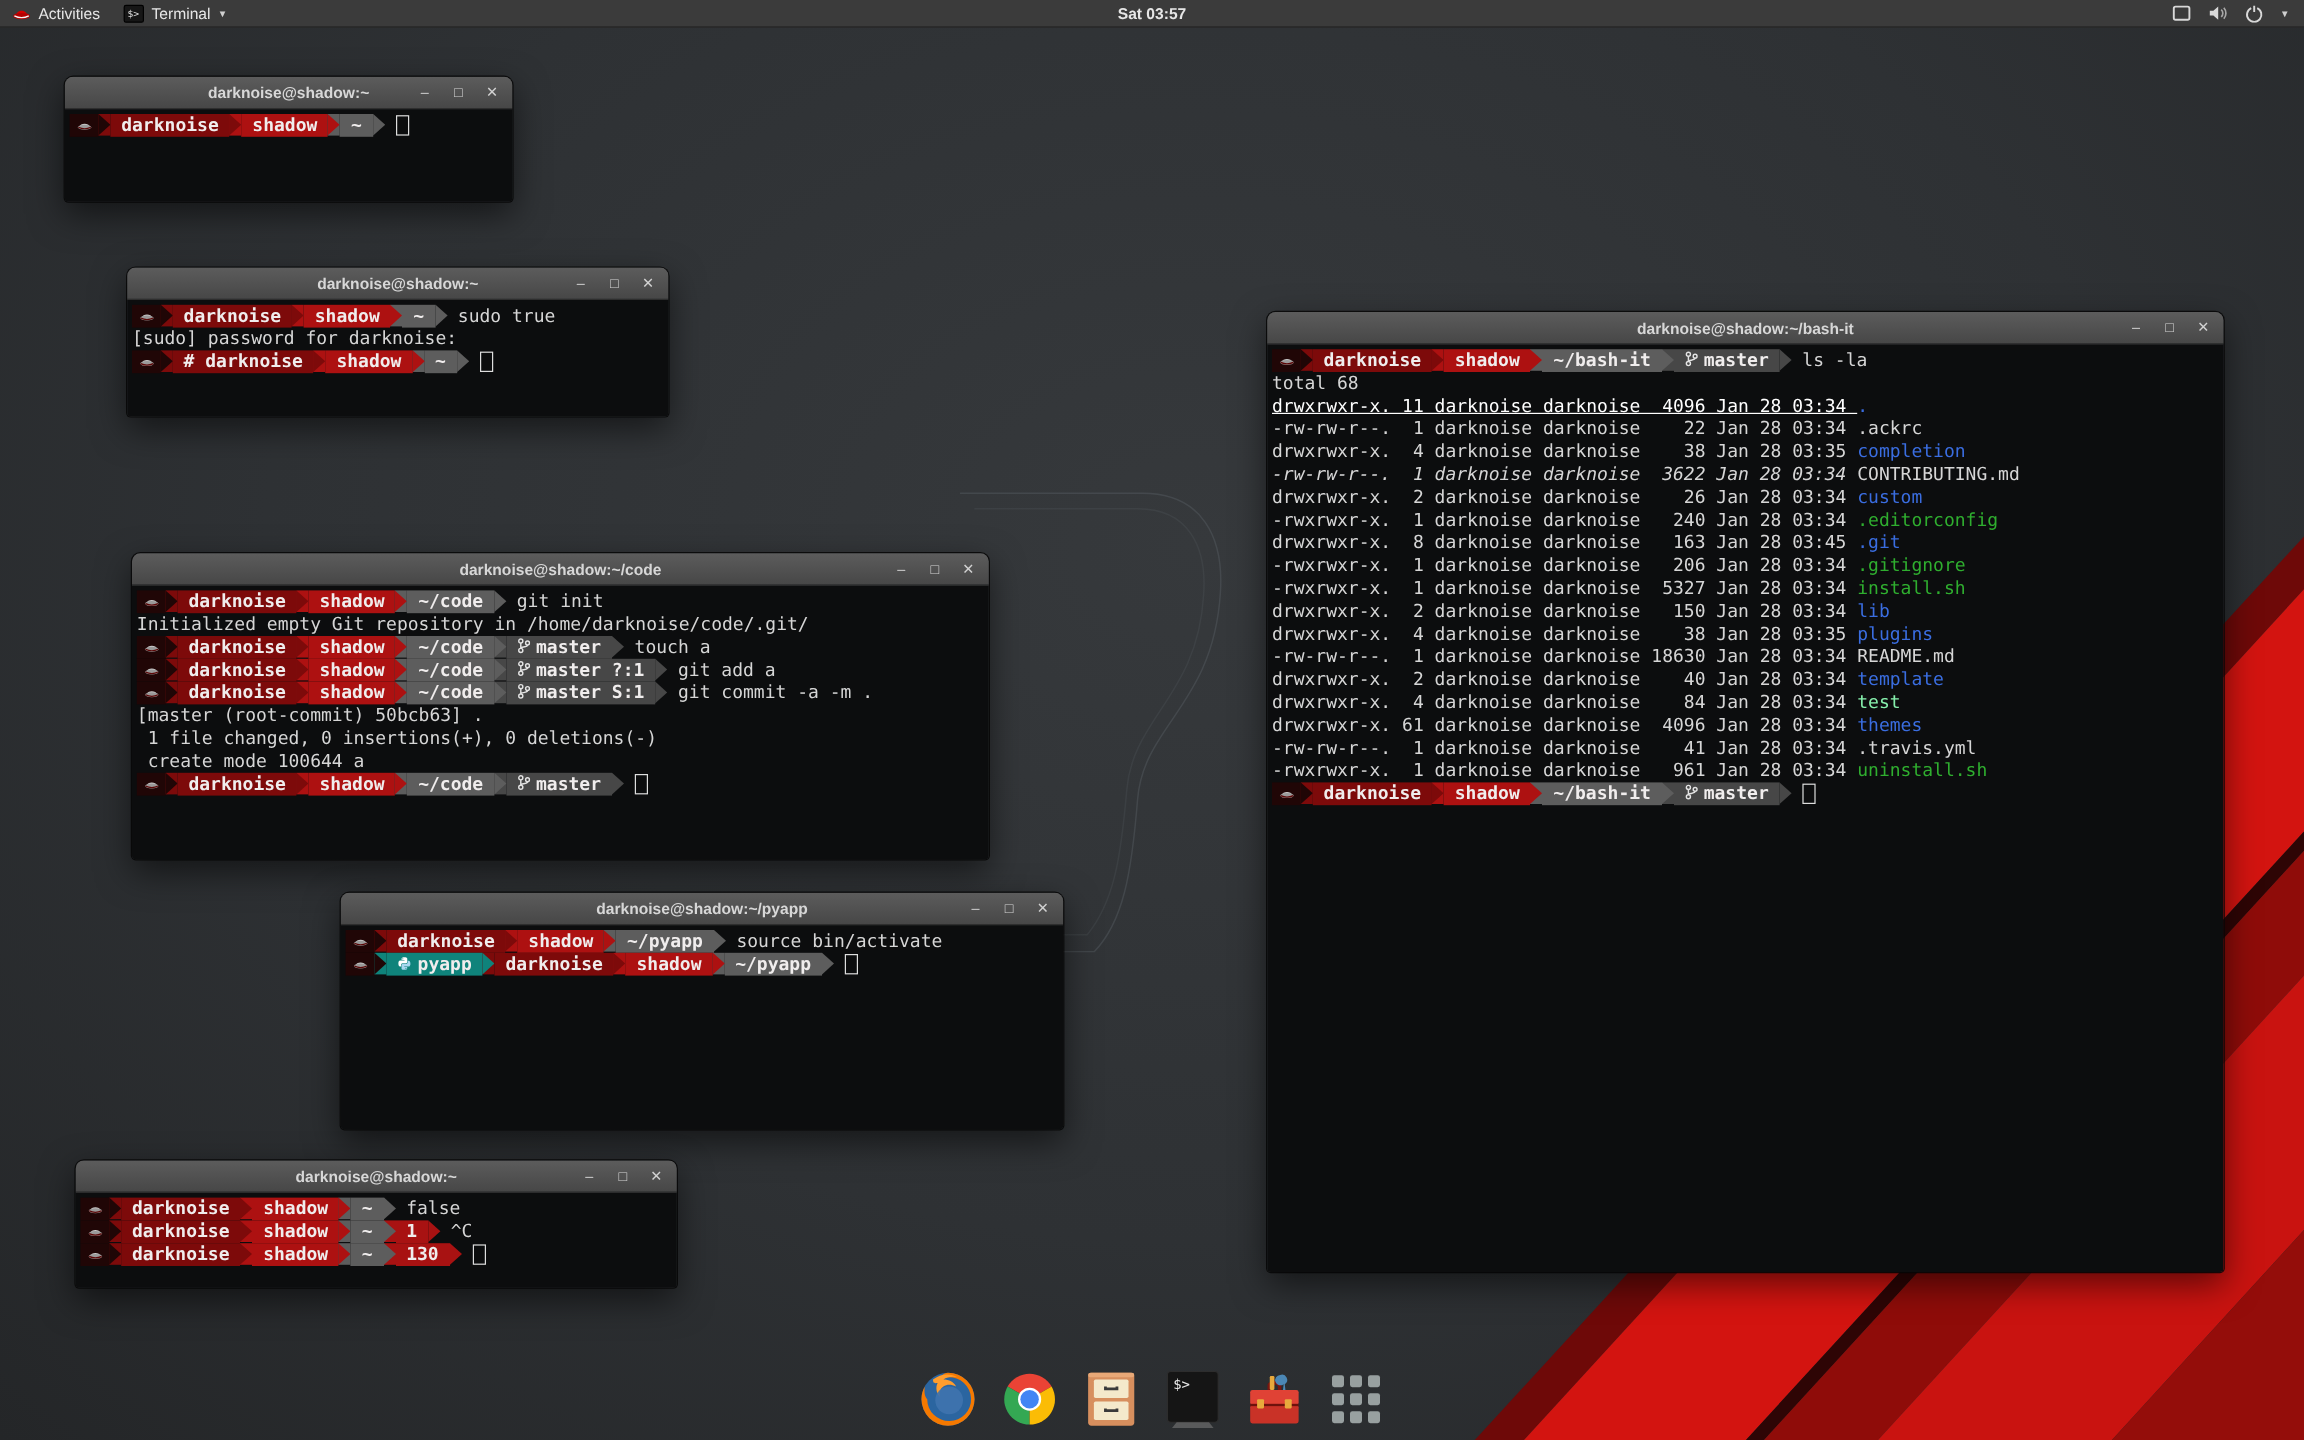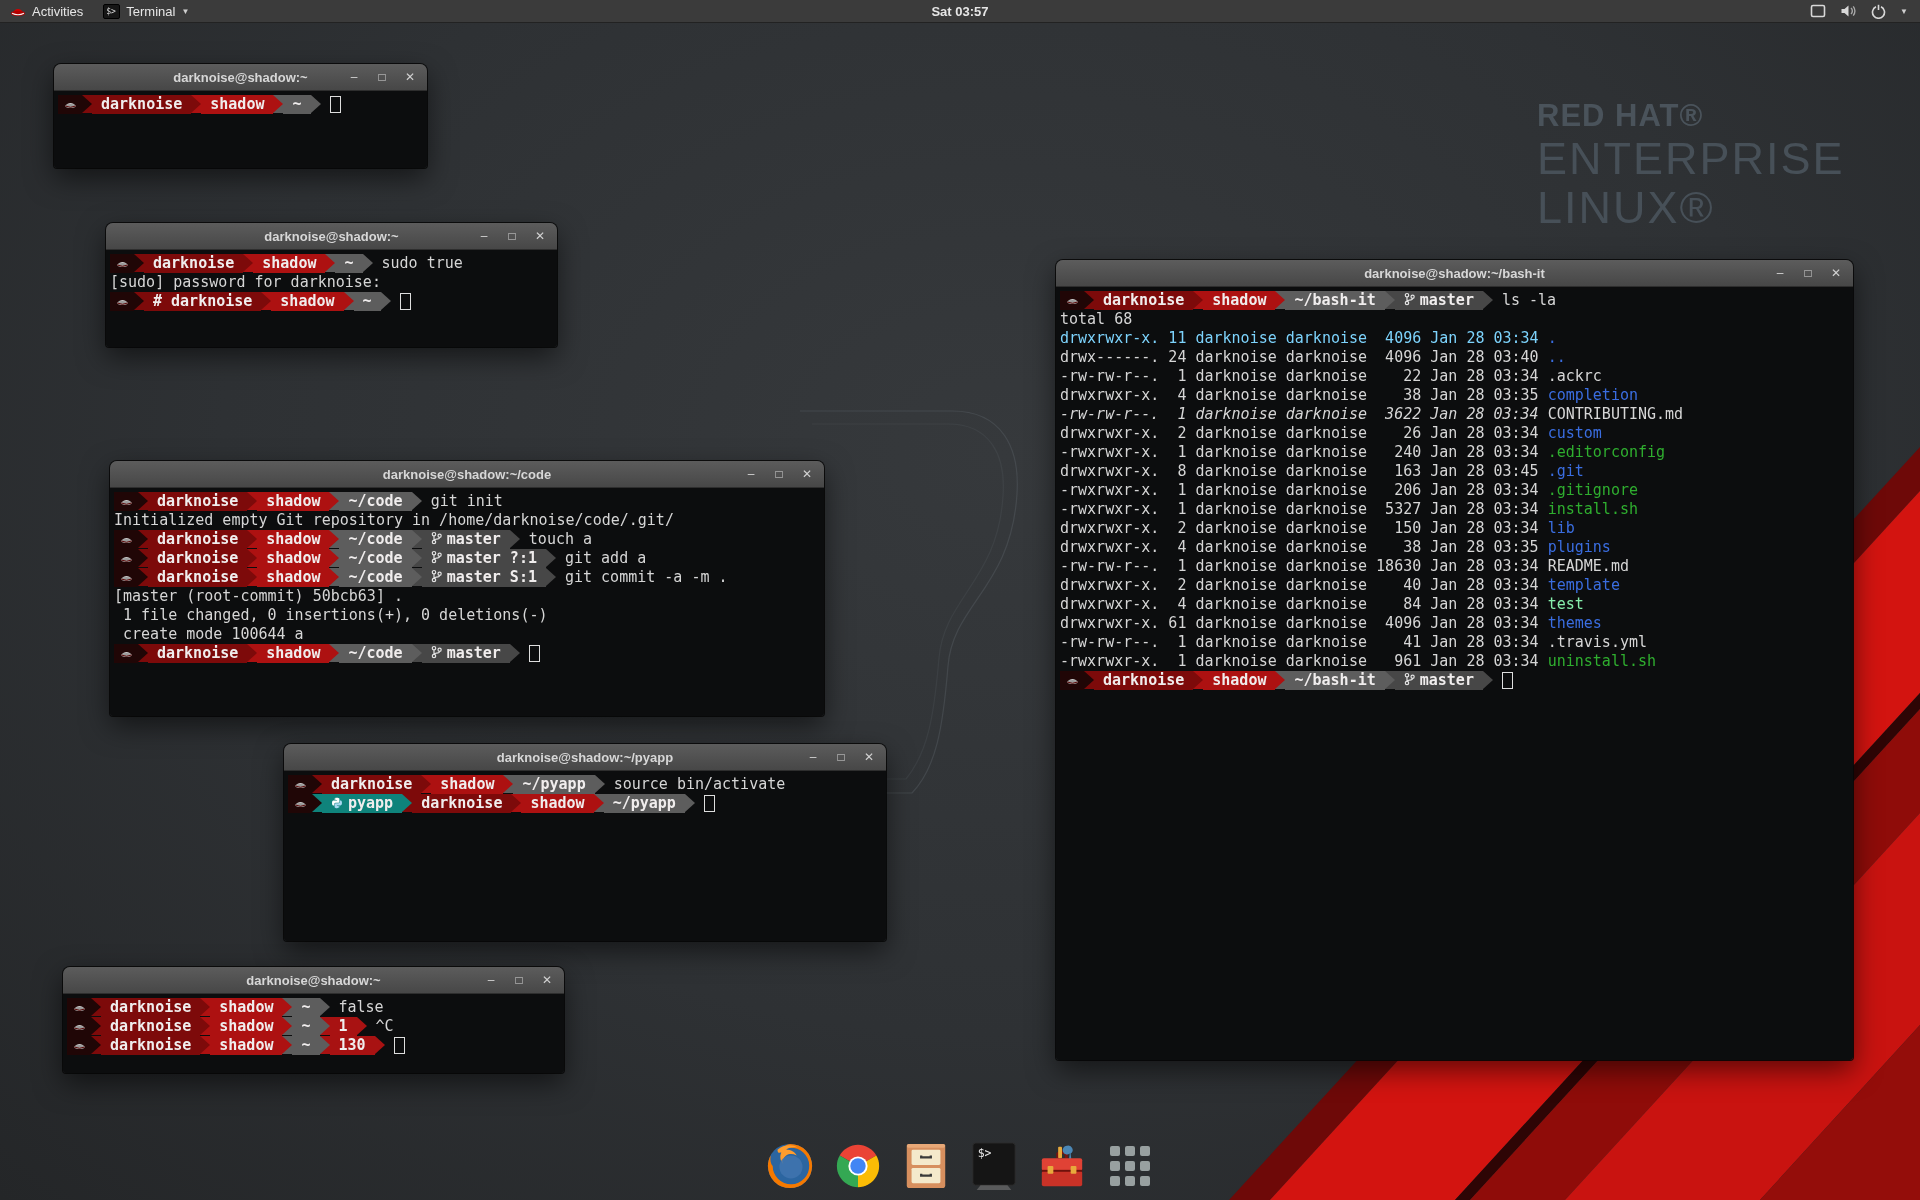--- a/index.html
+++ b/index.html
@@ -71,25 +71,20 @@
     <polygon points="1455,1200 1470,1200 1920,709 1920,693" fill="#2e0505"></polygon>
     <polygon points="1470,1200 1565,1200 1920,813 1920,709" fill="#8f0c09"></polygon>
     <polygon points="1565,1200 1760,1200 1920,1025 1920,813" fill="#c91310"></polygon>
     <polygon points="1760,1200 1920,1200 1920,1025" fill="#940d0a"></polygon>
     <g stroke="#5b6268" stroke-width="1.2" fill="none" opacity="0.4">
       <path d="M 800 411 L 952 411 C 1002 411 1020 448 1017 494 C 1011 588 953 604 948 666 C 943 728 936 768 912 793 L 870 793"></path>
       <path d="M 812 424 L 948 424 C 990 424 1006 455 1003 496 C 998 580 944 598 939 658 C 934 716 928 752 906 779 L 880 779" opacity="0.55"></path>
     </g>
   </svg>
 
-  <div class="branding">
-    <div class="b1">RED HAT®</div>
-    <div class="b2">ENTERPRISE</div>
-    <div class="b3">LINUX®</div>
-  </div>
 
   <div class="window w0">
     <div class="titlebar">
       <span class="title">darknoise@shadow:~</span>
       <span class="winbtns">
         <span>–</span>
         <span>□</span>
         <span>✕</span>
       </span>
     </div>
@@ -256,22 +251,21 @@
                 <path d="M2.4 6.8 C2.4 3.2 10.6 3.2 10.6 6.8" fill="#c9c9c9"></path>
                 <ellipse cx="6.5" cy="7" rx="5.5" ry="2.1" fill="#9a9a9a"></ellipse>
                 <path d="M1.3 7 q5.2 2.6 10.4 0" stroke="#5c0606" stroke-width="1" fill="none"></path>
               </svg></span></span><span class="psep" style="border-left-color: rgb(32, 6, 6); background-color: rgb(125, 10, 10);"></span><span class="seg" style="background-color: rgb(125, 10, 10);">darknoise</span><span class="psep" style="border-left-color: rgb(125, 10, 10); background-color: rgb(173, 17, 17);"></span><span class="seg" style="background-color: rgb(173, 17, 17);">shadow</span><span class="psep" style="border-left-color: rgb(173, 17, 17); background-color: rgb(93, 93, 93);"></span><span class="seg" style="background-color: rgb(93, 93, 93);">~/bash-it</span><span class="psep" style="border-left-color: rgb(93, 93, 93); background-color: rgb(71, 71, 71);"></span><span class="seg" style="background-color: rgb(71, 71, 71);"><span class="seg-icon"><svg width="11" height="14" viewBox="0 0 11 14">
                 <circle cx="3" cy="3.2" r="1.7" fill="none" stroke="#e3e3e3" stroke-width="1.2"></circle>
                 <circle cx="3" cy="11" r="1.7" fill="none" stroke="#e3e3e3" stroke-width="1.2"></circle>
                 <circle cx="8.6" cy="4.8" r="1.6" fill="none" stroke="#e3e3e3" stroke-width="1.2"></circle>
                 <path d="M3 4.9 L3 9.3 M8.6 6.4 C8.6 8.6 3 7.8 3 9.3" fill="none" stroke="#e3e3e3" stroke-width="1.2"></path>
               </svg></span>master</span><span class="psep" style="border-left-color: rgb(71, 71, 71); background-color: transparent;"></span><span class="cmd">ls -la</span></div>
         <div class="tline"><span style="color: rgb(214, 214, 214);">total 68</span></div>
-        <div class="tline"><span style="color: #7dd3fc;">drwxrwxr-x. 11 darknoise darknoise  4096 Jan 28 03:34 </span><span style="color: rgb(58, 109, 224);">.</span></div>
-        <div class="tline"><span style="color: rgb(214, 214, 214);">drwx------. 24 darknoise darknoise  4096 Jan 28 03:40 </span><span style="color: rgb(58, 109, 224);">..</span></div>
+        <div class="tline"><span style="color: #ffffff; text-decoration: underline;">drwxrwxr-x. 11 darknoise darknoise  4096 Jan 28 03:34 </span><span style="color: rgb(58, 109, 224);">.</span></div>
         <div class="tline"><span style="color: rgb(214, 214, 214);">-rw-rw-r--.  1 darknoise darknoise    22 Jan 28 03:34 </span><span style="color: rgb(214, 214, 214);">.ackrc</span></div>
         <div class="tline"><span style="color: rgb(214, 214, 214);">drwxrwxr-x.  4 darknoise darknoise    38 Jan 28 03:35 </span><span style="color: rgb(58, 109, 224);">completion</span></div>
         <div class="tline"><span style="color: rgb(214, 214, 214); font-style: italic;">-rw-rw-r--.  1 darknoise darknoise  3622 Jan 28 03:34 </span><span style="color: rgb(214, 214, 214);">CONTRIBUTING.md</span></div>
         <div class="tline"><span style="color: rgb(214, 214, 214);">drwxrwxr-x.  2 darknoise darknoise    26 Jan 28 03:34 </span><span style="color: rgb(58, 109, 224);">custom</span></div>
         <div class="tline"><span style="color: rgb(214, 214, 214);">-rwxrwxr-x.  1 darknoise darknoise   240 Jan 28 03:34 </span><span style="color: rgb(47, 174, 47);">.editorconfig</span></div>
         <div class="tline"><span style="color: rgb(214, 214, 214);">drwxrwxr-x.  8 darknoise darknoise   163 Jan 28 03:45 </span><span style="color: rgb(58, 109, 224);">.git</span></div>
         <div class="tline"><span style="color: rgb(214, 214, 214);">-rwxrwxr-x.  1 darknoise darknoise   206 Jan 28 03:34 </span><span style="color: rgb(47, 174, 47);">.gitignore</span></div>
         <div class="tline"><span style="color: rgb(214, 214, 214);">-rwxrwxr-x.  1 darknoise darknoise  5327 Jan 28 03:34 </span><span style="color: rgb(47, 174, 47);">install.sh</span></div>
         <div class="tline"><span style="color: rgb(214, 214, 214);">drwxrwxr-x.  2 darknoise darknoise   150 Jan 28 03:34 </span><span style="color: rgb(58, 109, 224);">lib</span></div>
         <div class="tline"><span style="color: rgb(214, 214, 214);">drwxrwxr-x.  4 darknoise darknoise    38 Jan 28 03:35 </span><span style="color: rgb(58, 109, 224);">plugins</span></div>

